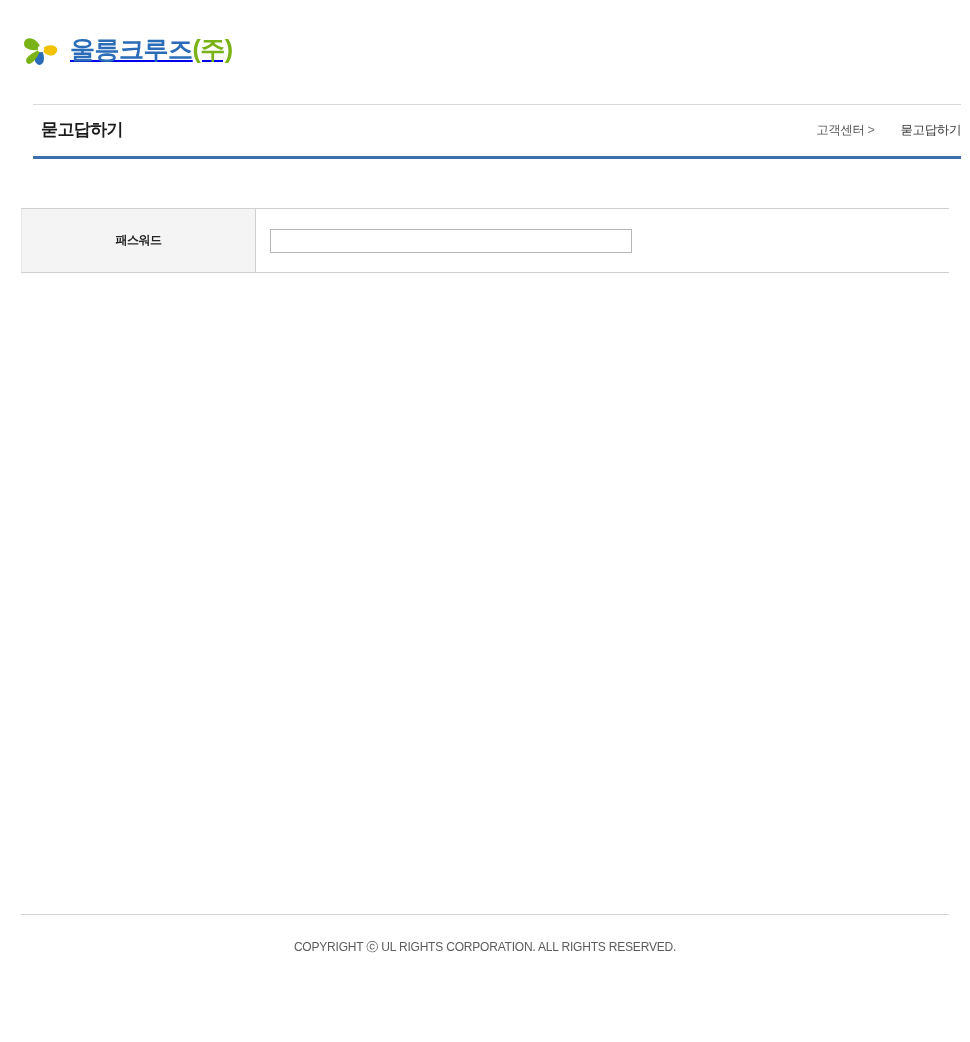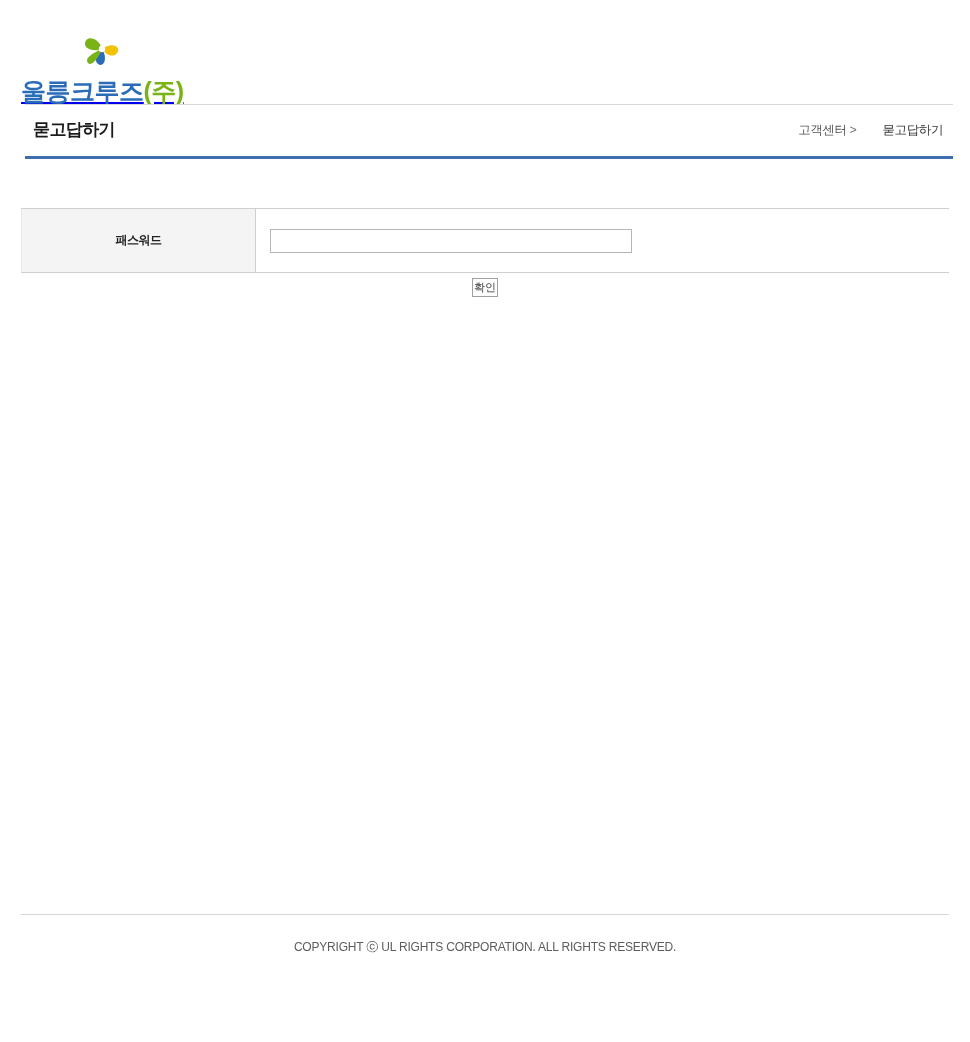--- a/index.html
+++ b/index.html
@@ -24,21 +24,20 @@
     height: 104px;
     background: #ffffff;
   }
   .logo-wrap {
     position: absolute;
     left: 21px;
     top: 28px;
     display: flex;
     align-items: center;
     gap: 9px;
-    flex-direction: column;
   }
   .logo-mark {
     width: 40px;
     height: 42px;
     position: relative;
     flex: none;
   }
   .logo-text {
     font-size: 25px;
     font-weight: bold;
@@ -49,36 +48,36 @@
   .logo-text .lt-blue { color: #2b6cb8; }
   .logo-text .lt-green { color: #7ab317; }
 
   
   .titlebar {
     position: relative;
     height: 51px;
     border-top: 1px solid #d8d8d8;
     border-bottom: 3px solid #3d6eae;
     background: #ffffff;
-    margin: 0 21px 0 25px;
+    margin: 0 21px 0 33px;
     width: 928px;
     box-sizing: content-box;
   }
   .page-title {
     position: absolute;
     left: 8px;
     top: 13px;
     font-size: 17px;
     font-weight: bold;
     color: #1b1b1b;
     letter-spacing: -0.6px;
   }
   .breadcrumb {
     position: absolute;
-    right: 10px;
+    right: 0px;
     top: 17px;
     font-size: 12.5px;
     color: #555555;
     letter-spacing: -0.4px;
     white-space: nowrap;
   }
   .breadcrumb .crumb-sep {
     margin: 0 2px 0 3px;
     color: #777777;
   }
@@ -204,20 +203,17 @@
     <tbody>
         <tr>
       <th>패스워드</th>
       <td>
         <input class="pw-input" type="password" placeholder="" style="">
       </td>
     </tr>
   </tbody>
     </table>
 
-  <div class="btn-row">
-    <button class="btn-confirm" type="button">확인</button>
-  </div>
 </div>
 
 <div class="footer">
   <div class="copyright">COPYRIGHT ⓒ UL RIGHTS CORPORATION. ALL RIGHTS RESERVED.</div>
 </div>
 
 </body></html>

